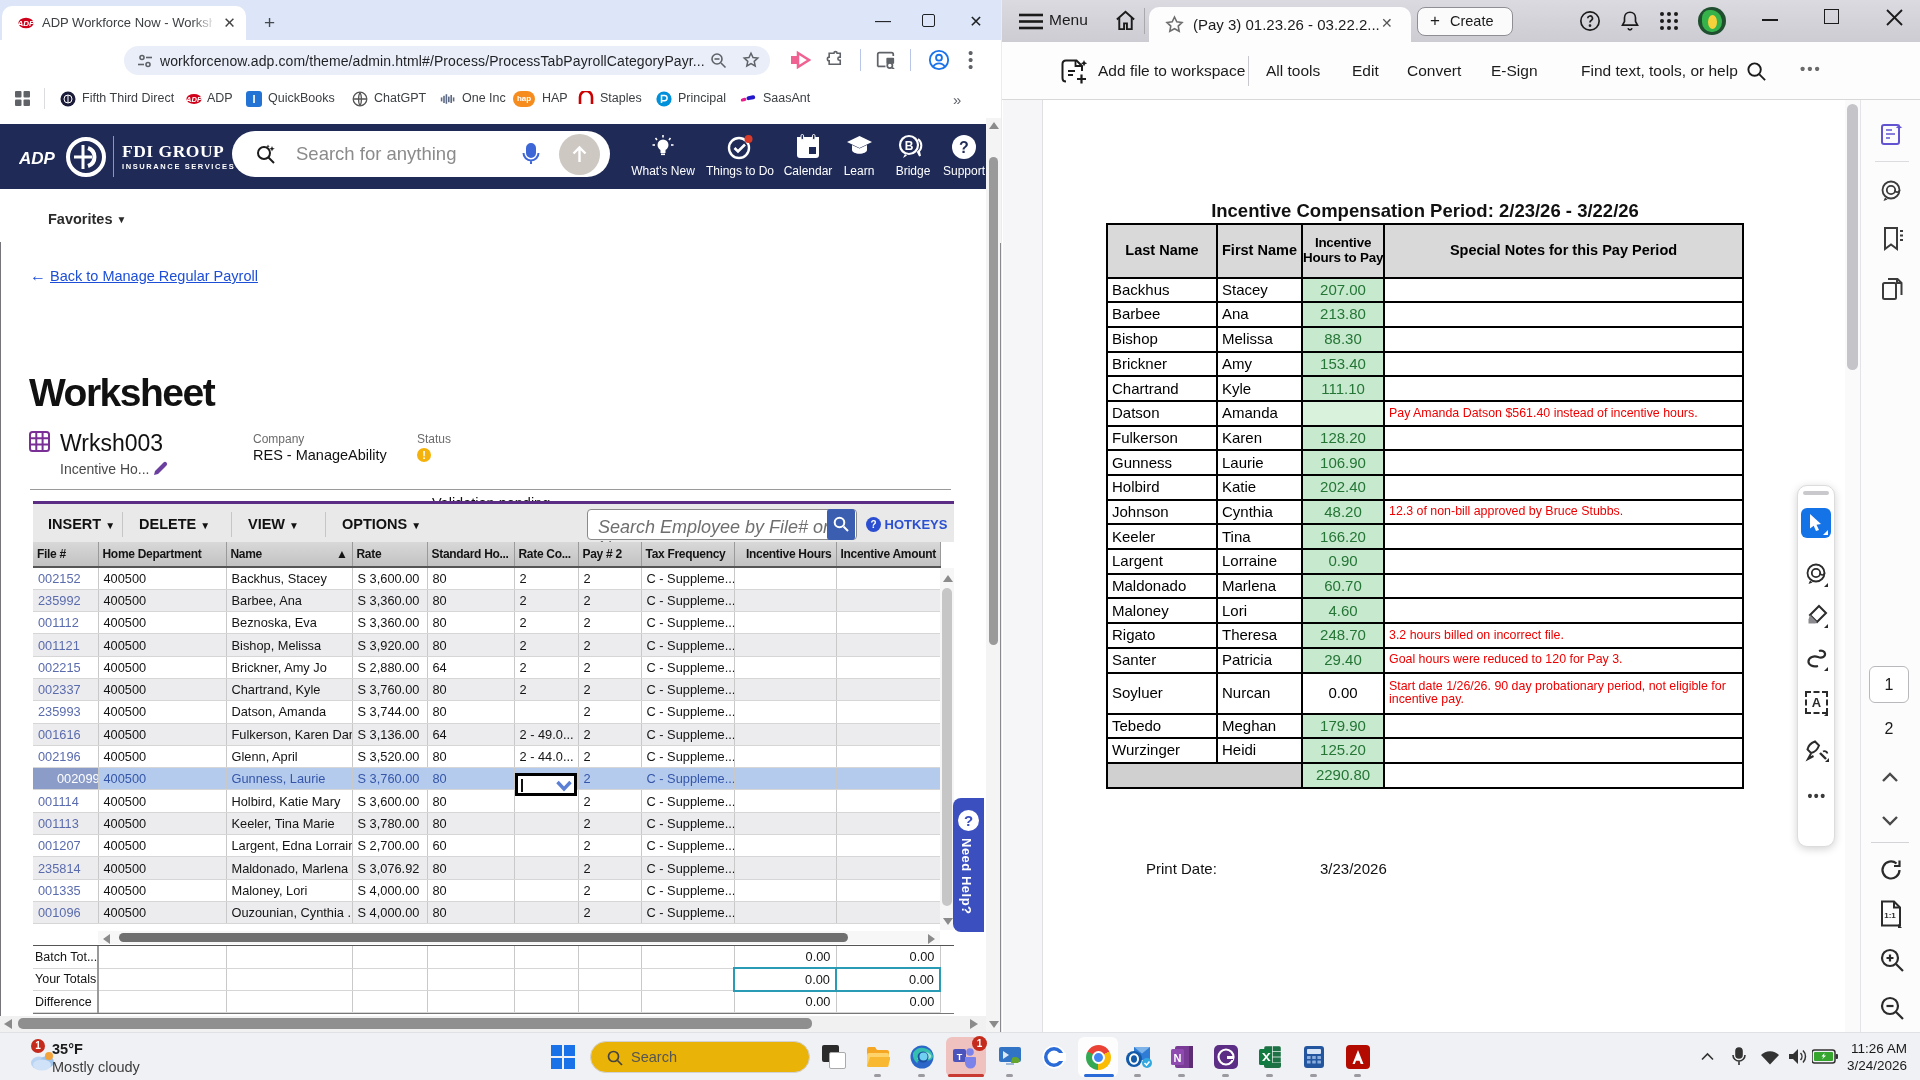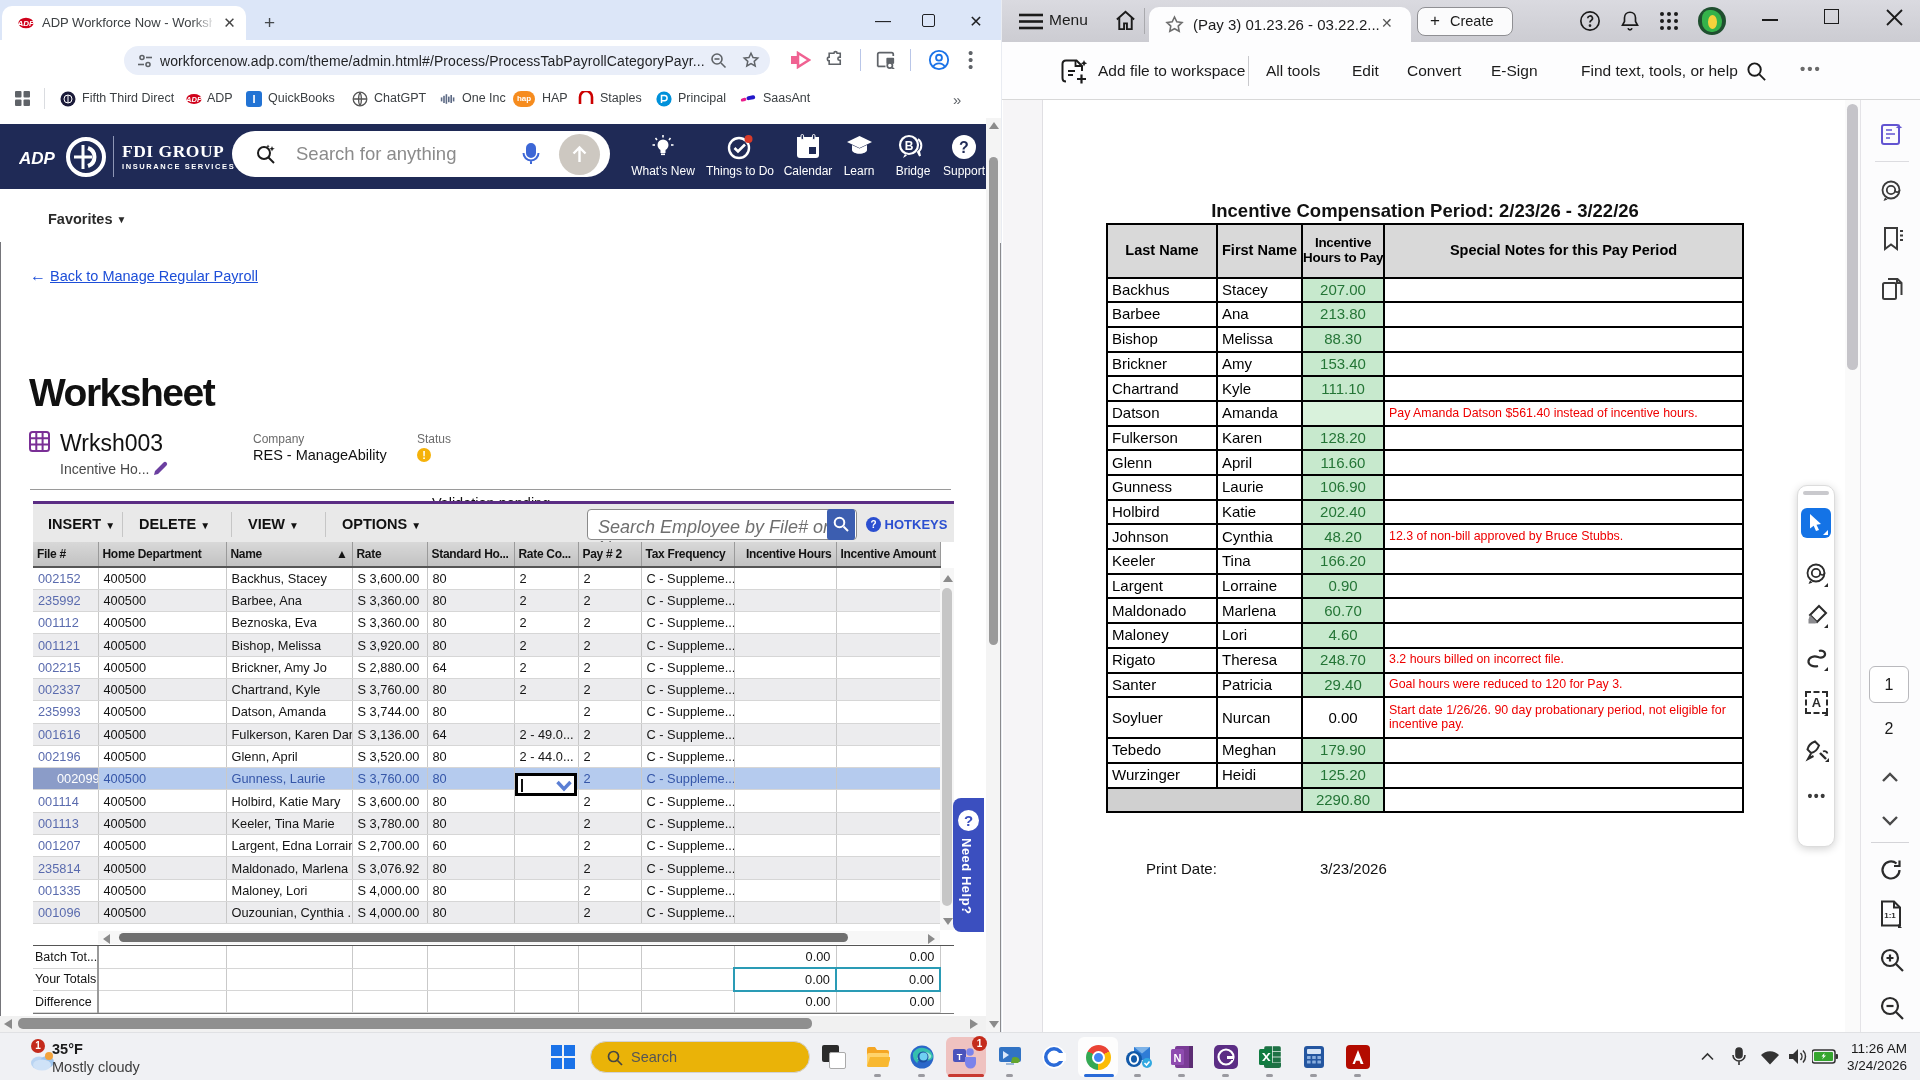--- a/index.html
+++ b/index.html
@@ -797,26 +797,20 @@
               <td style="background:#d9f2dc;"></td>
               <td class="red">Pay Amanda Datson $561.40 instead of incentive hours.</td>
             </tr>
         <tr>
               <td>Fulkerson</td>
               <td>Karen</td>
               <td class="grn">128.20</td>
               <td></td>
             </tr>
         <tr>
-              <td>Glenn</td>
-              <td>April</td>
-              <td class="grn">116.60</td>
-              <td></td>
-            </tr>
-        <tr>
               <td>Gunness</td>
               <td>Laurie</td>
               <td class="grn">106.90</td>
               <td></td>
             </tr>
         <tr>
               <td>Holbird</td>
               <td>Katie</td>
               <td class="grn">202.40</td>
               <td></td>

